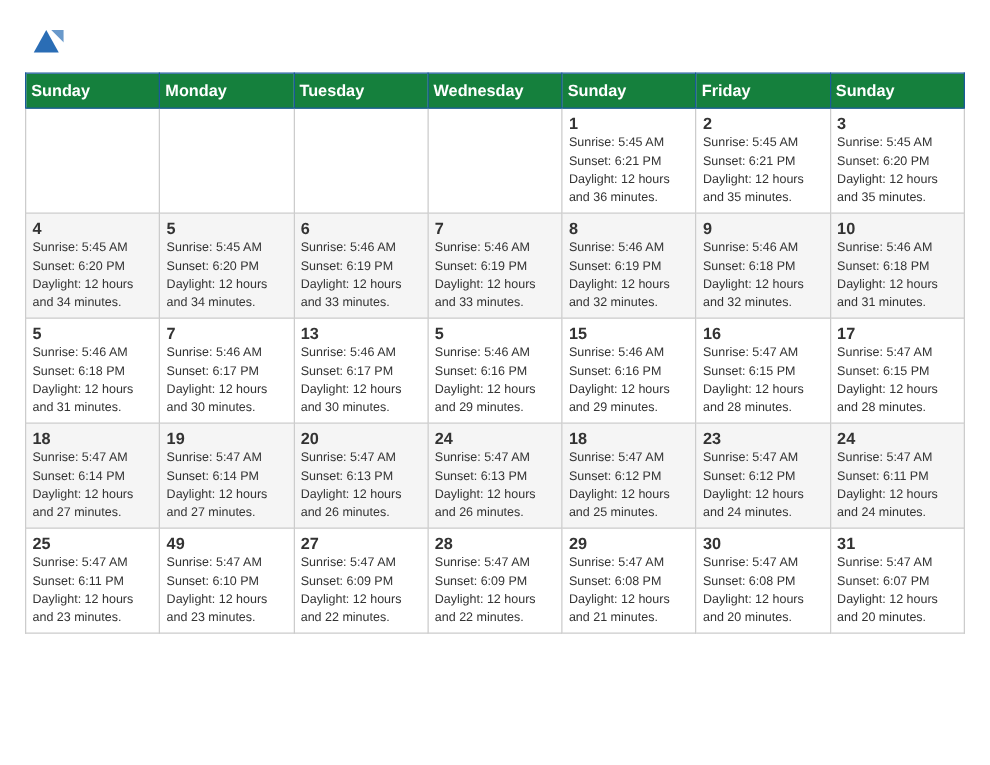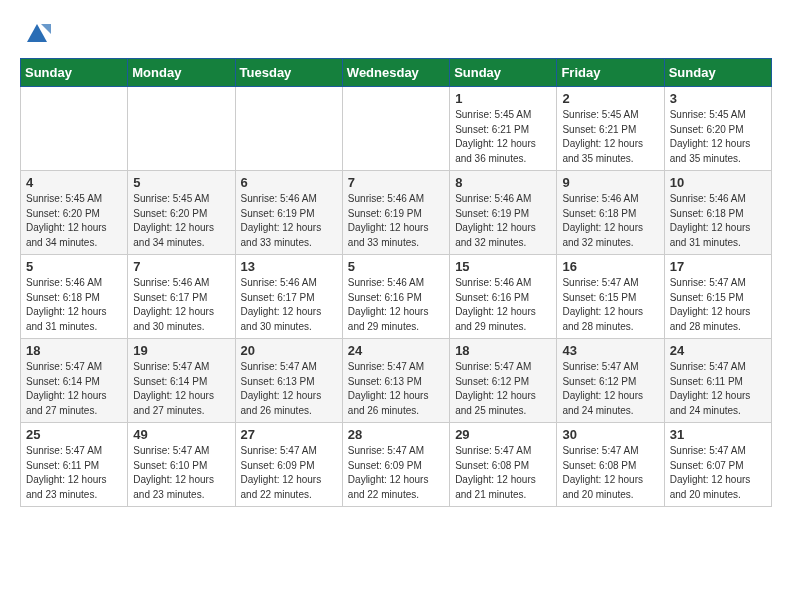--- a/index.html
+++ b/index.html
@@ -284,21 +284,21 @@
 and 26 minutes.</div>
         </td>
         <td>
           <span class="day-num">18</span>
           <div class="day-info" style="white-space: pre-line;">Sunrise: 5:47 AM
 Sunset: 6:12 PM
 Daylight: 12 hours
 and 25 minutes.</div>
         </td>
         <td>
-          <span class="day-num">43</span>
+          <span class="day-num">23</span>
           <div class="day-info" style="white-space: pre-line;">Sunrise: 5:47 AM
 Sunset: 6:12 PM
 Daylight: 12 hours
 and 24 minutes.</div>
         </td>
         <td>
           <span class="day-num">24</span>
           <div class="day-info" style="white-space: pre-line;">Sunrise: 5:47 AM
 Sunset: 6:11 PM
 Daylight: 12 hours

